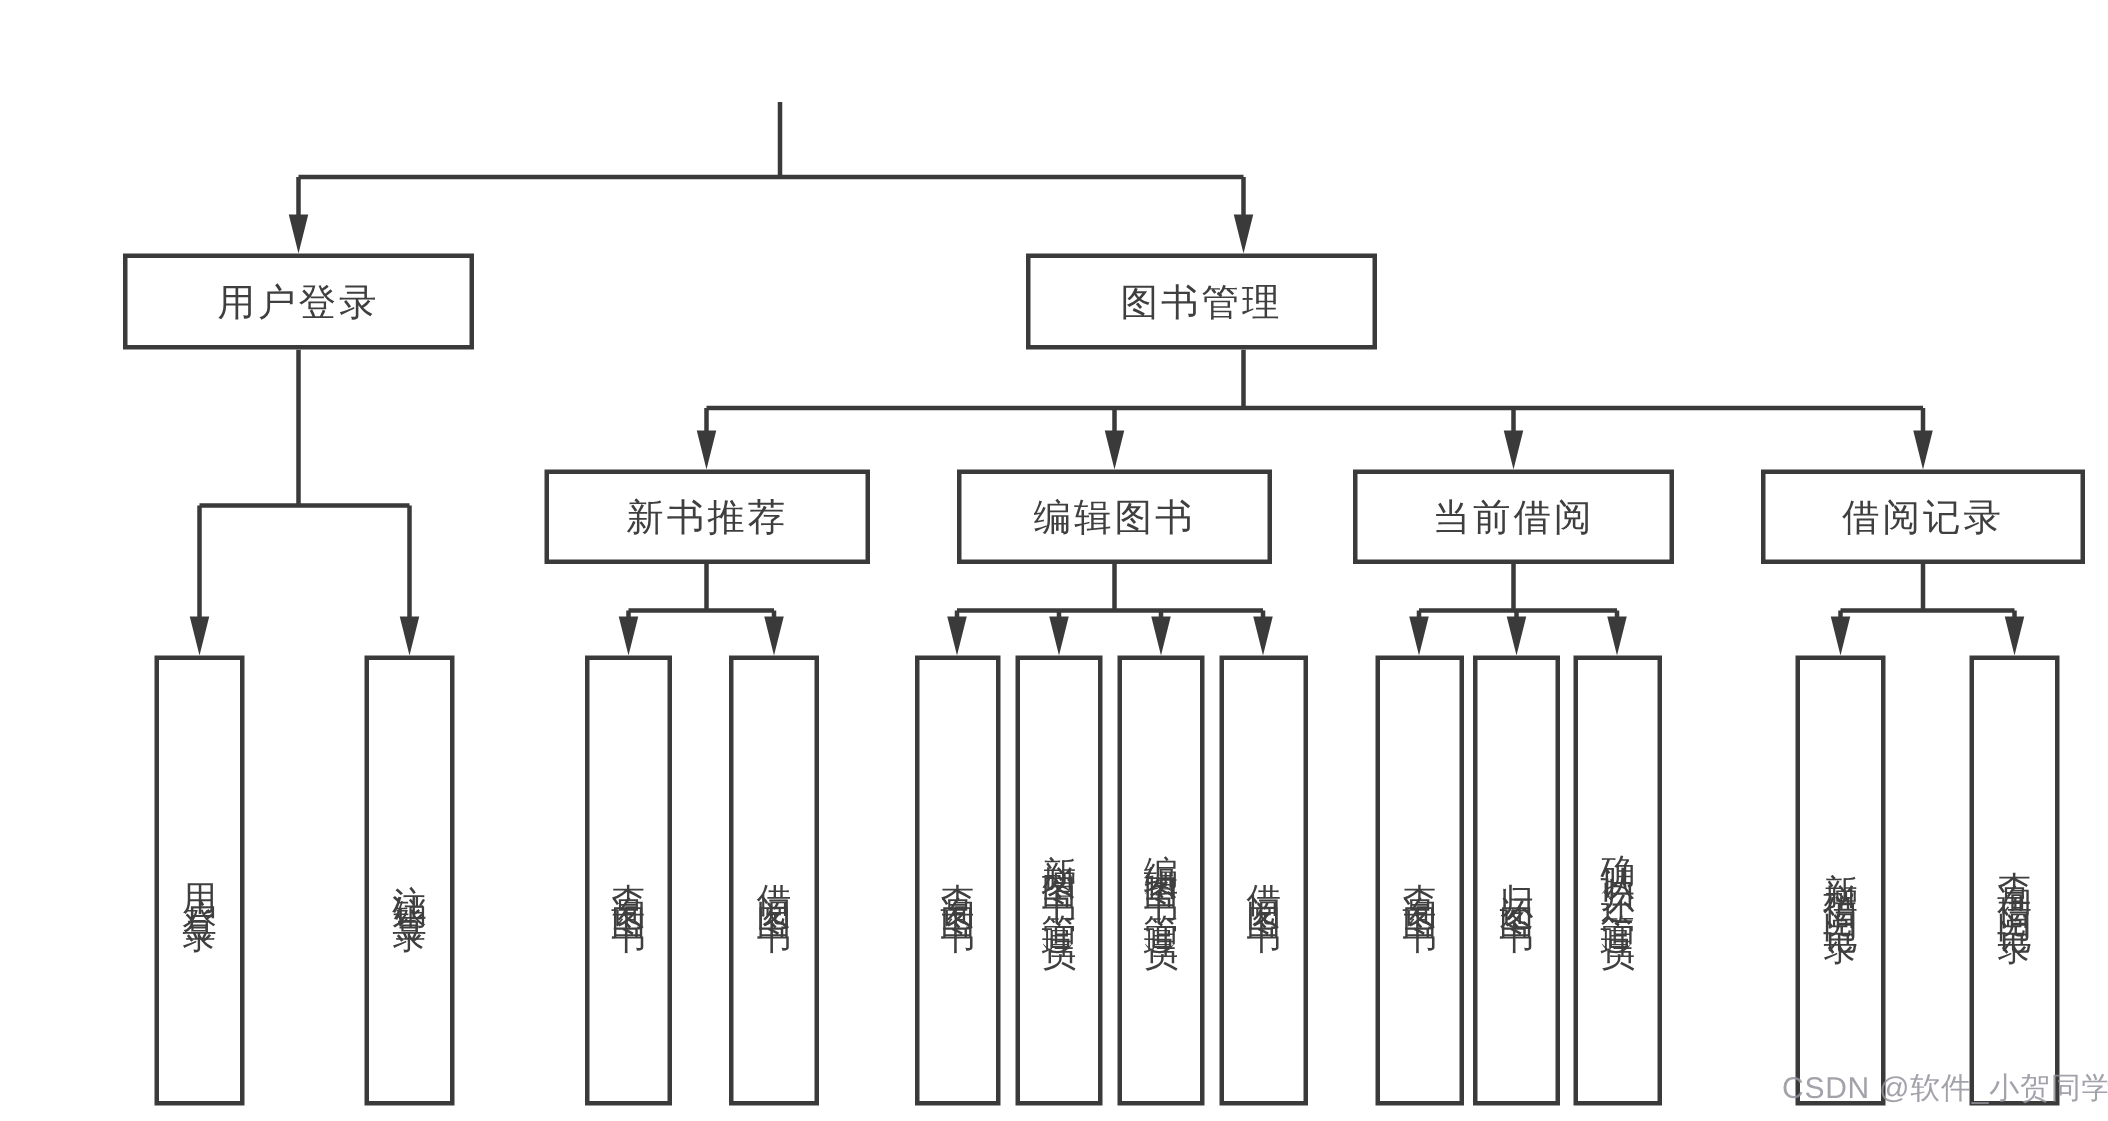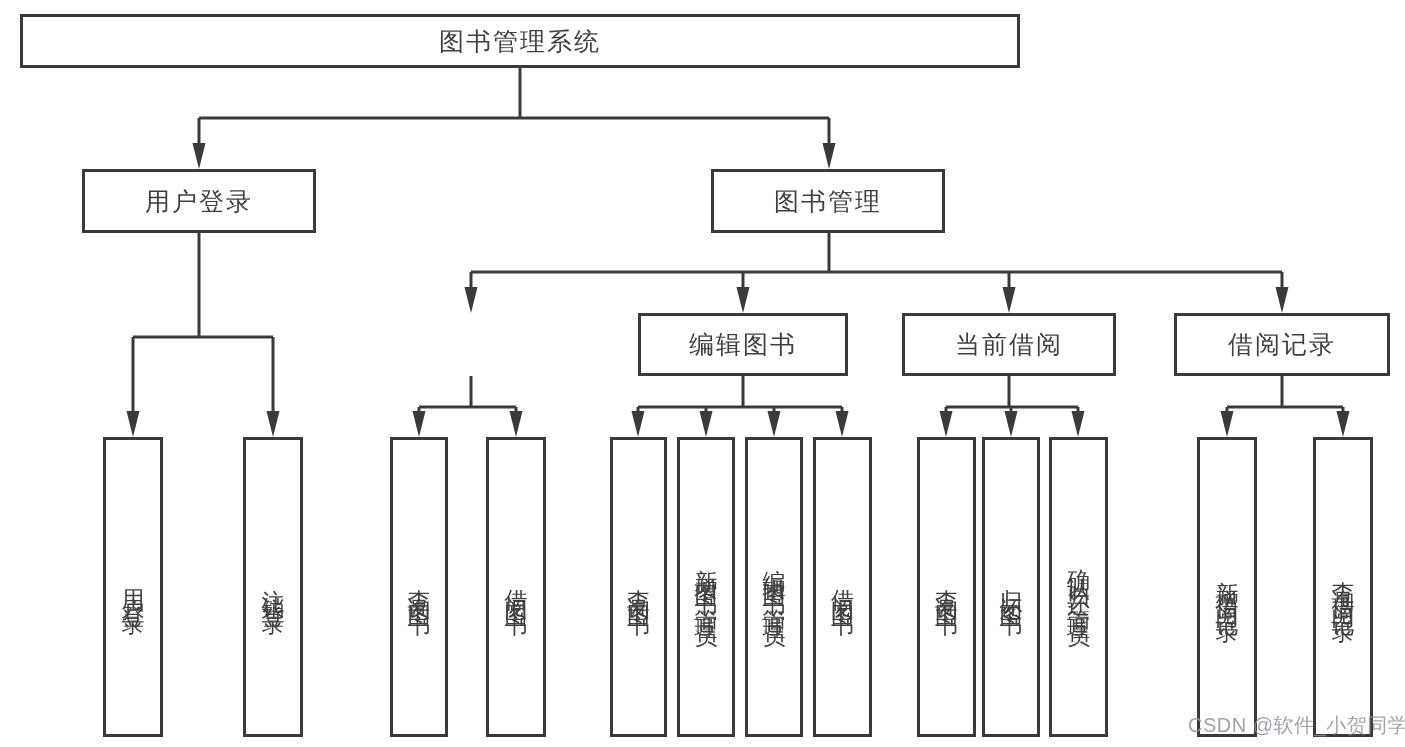--- a/index.html
+++ b/index.html
@@ -88,25 +88,25 @@
       <polygon points="767.5,411 780.5,411 774,437"></polygon>
       <polygon points="835.5,411 848.5,411 842,437"></polygon>
       <polygon points="939.5,411 952.5,411 946,437"></polygon>
       <polygon points="1004.5,411 1017.5,411 1011,437"></polygon>
       <polygon points="1071.5,411 1084.5,411 1078,437"></polygon>
       <polygon points="1220.5,411 1233.5,411 1227,437"></polygon>
       <polygon points="1336.5,411 1349.5,411 1343,437"></polygon>
     </g>
   </svg>
 
-  <div class="box h" style="left:20px; top:14px; width:1000px; height:54px;">图书管理系统</div>
 
   <div class="box h" style="left:82px; top:169px; width:234px; height:64px;">用户登录</div>
-  <div class="box h" style="left:711px; top:169px; width:234px; height:64px;">图书管理</div>
+  <div class="box h" style="left:684px; top:169px; width:234px; height:64px;">图书管理</div>
 
+  <div class="box h" style="left:363px; top:313px; width:217px; height:63px;">新书推荐</div>
   <div class="box h" style="left:638px; top:313px; width:210px; height:63px;">编辑图书</div>
   <div class="box h" style="left:902px; top:313px; width:214px; height:63px;font-family:Liberation Mono, monospace;">当前借阅</div>
   <div class="box h" style="left:1174px; top:313px; width:216px; height:63px;">借阅记录</div>
 
   <div class="box v" style="left:103px; top:437px; width:60px; height:300px;">用户登录</div>
   <div class="box v" style="left:243px; top:437px; width:60px; height:300px;">注销登录</div>
 
   <div class="box v" style="left:390px; top:437px; width:58px; height:300px;">查询图书</div>
   <div class="box v" style="left:486px; top:437px; width:60px; height:300px;">借阅图书</div>
 

